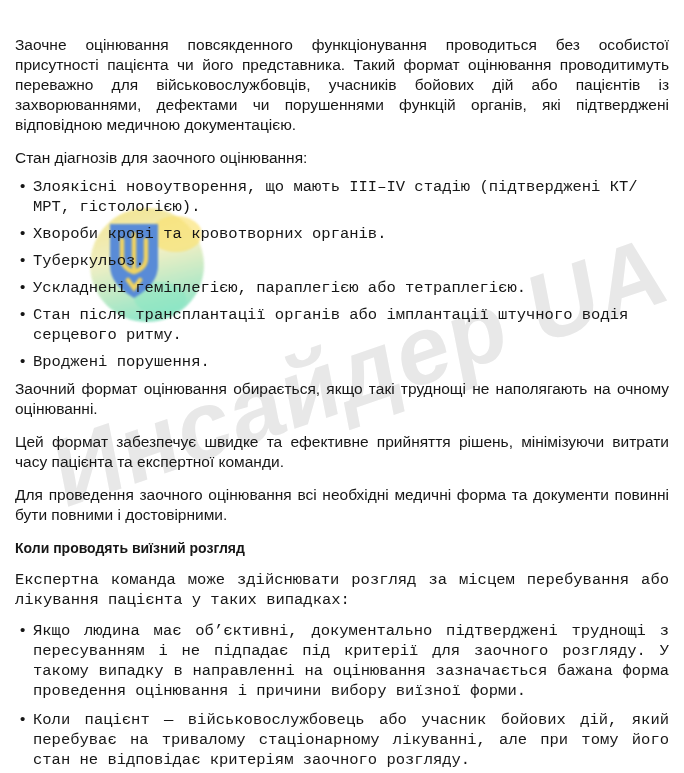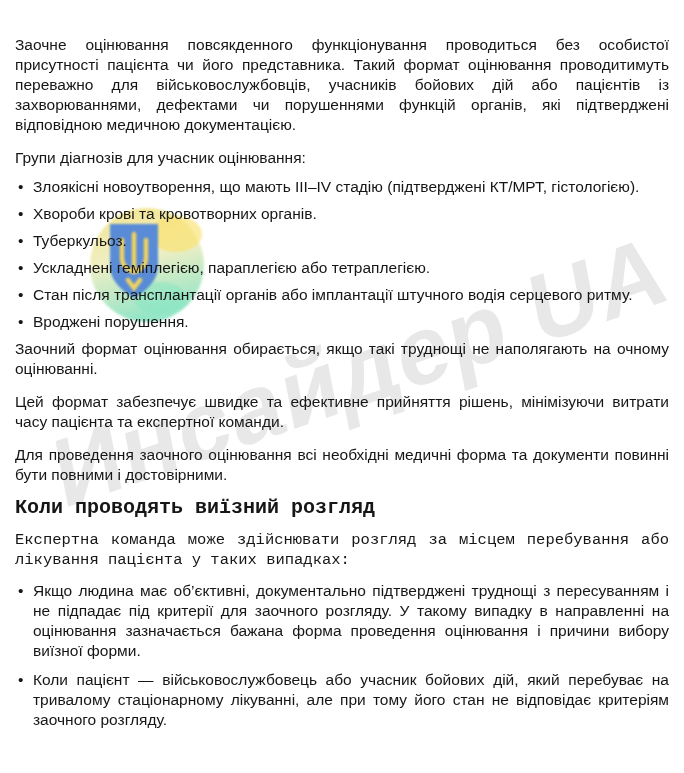--- a/index.html
+++ b/index.html
@@ -48,20 +48,21 @@
   }
 
   .para { text-align:justify; margin:0 0 13px 0; }
   .groups-heading { margin:0 0 9px 0; }
 
   ul.bullet-list { list-style:none; margin:0; padding:0; }
   ul.bullet-list li {
     position:relative;
     padding-left:18px;
     margin-bottom:7px;
+    font-family:Liberation Mono, monospace;
   }
   ul.bullet-list li::before {
     content:"\2022";
     position:absolute;
     left:3px; top:0;
   }
   ul.cases li { text-align:justify; margin-bottom:9px; }
   ul.diagnosis { margin-bottom:6px; }
 
   .section-heading { font-weight:700; margin:0 0 12px 0; }
@@ -86,38 +87,38 @@
     <ellipse cx="88" cy="28" rx="26" ry="18" opacity="0.65" fill="#fbdf63"></ellipse>
     <ellipse cx="72" cy="92" rx="26" ry="16" opacity="0.5" fill="#7ce4bd"></ellipse>
     <path d="M22 18 H70 V60 Q70 78 46 92 Q22 78 22 60 Z" stroke-width="2" fill="#4b82d4"></path>
     <path d="M46 28 V62 M34 34 V52 Q34 62 46 66 M58 34 V52 Q58 62 46 66 M40 74 L46 82 L52 74" fill="none" stroke-width="4.5" stroke-linecap="round" stroke="#eecf55"></path>
   </svg>
 
   <div class="content">
 
     <p class="para">Заочне оцінювання повсякденного функціонування проводиться без особистої присутності пацієнта чи його представника. Такий формат оцінювання проводитимуть переважно для військовослужбовців, учасників бойових дій або пацієнтів із захворюваннями, дефектами чи порушеннями функцій органів, які підтверджені відповідною медичною документацією.</p>
 
-    <p class="groups-heading">Групи діагнозів для учасник оцінювання:</p>
+    <p class="groups-heading">Стан діагнозів для заочного оцінювання:</p>
 
     <ul class="bullet-list diagnosis">
       <li>Злоякісні новоутворення, що мають III–IV стадію (підтверджені КТ/МРТ, гістологією).</li>
       <li>Хвороби крові та кровотворних органів.</li>
       <li>Туберкульоз.</li>
       <li>Ускладнені геміплегією, параплегією або тетраплегією.</li>
       <li>Стан після трансплантації органів або імплантації штучного водія серцевого ритму.</li>
       <li>Вроджені порушення.</li>
     </ul>
 
     <p class="para">Заочний формат оцінювання обирається, якщо такі труднощі не наполягають на очному оцінюванні.</p>
 
     <p class="para">Цей формат забезпечує швидке та ефективне прийняття рішень, мінімізуючи витрати часу пацієнта та експертної команди.</p>
 
     <p class="para">Для проведення заочного оцінювання всі необхідні медичні форма та документи повинні бути повними і достовірними.</p>
 
-    <h2 class="section-heading" style="font-size:20px;font-family:Liberation Mono, monospace;">Коли проводять виїзний розгляд</h2>
+    <h2 class="section-heading" style="font-size:14px;">Коли проводять виїзний розгляд</h2>
 
     <p class="para onsite-intro">Експертна команда може здійснювати розгляд за місцем перебування або лікування пацієнта у таких випадках:</p>
 
     <ul class="bullet-list cases">
       <li>Якщо людина має об’єктивні, документально підтверджені труднощі з пересуванням і не підпадає під критерії для заочного розгляду. У такому випадку в направленні на оцінювання зазначається бажана форма проведення оцінювання і причини вибору виїзної форми.</li>
       <li>Коли пацієнт — військовослужбовець або учасник бойових дій, який перебуває на тривалому стаціонарному лікуванні, але при тому його стан не відповідає критеріям заочного розгляду.</li>
     </ul>
 
   </div>
 </div>

